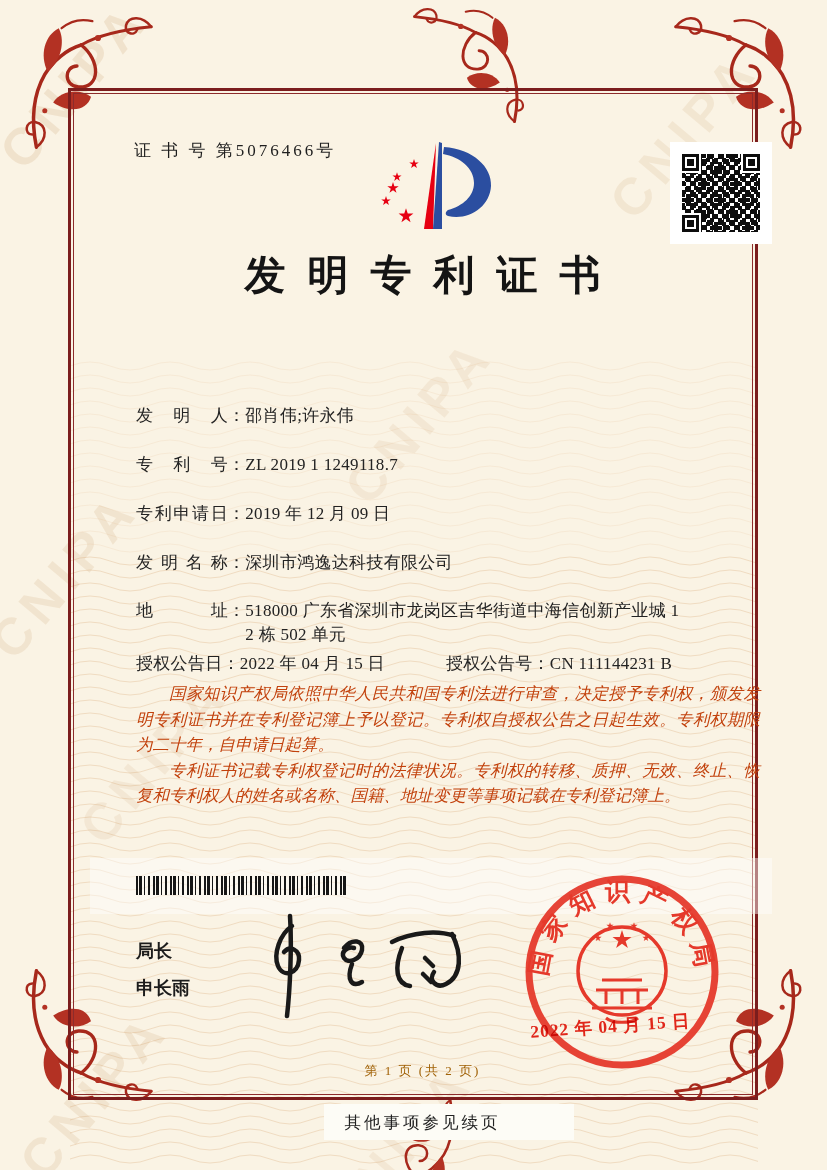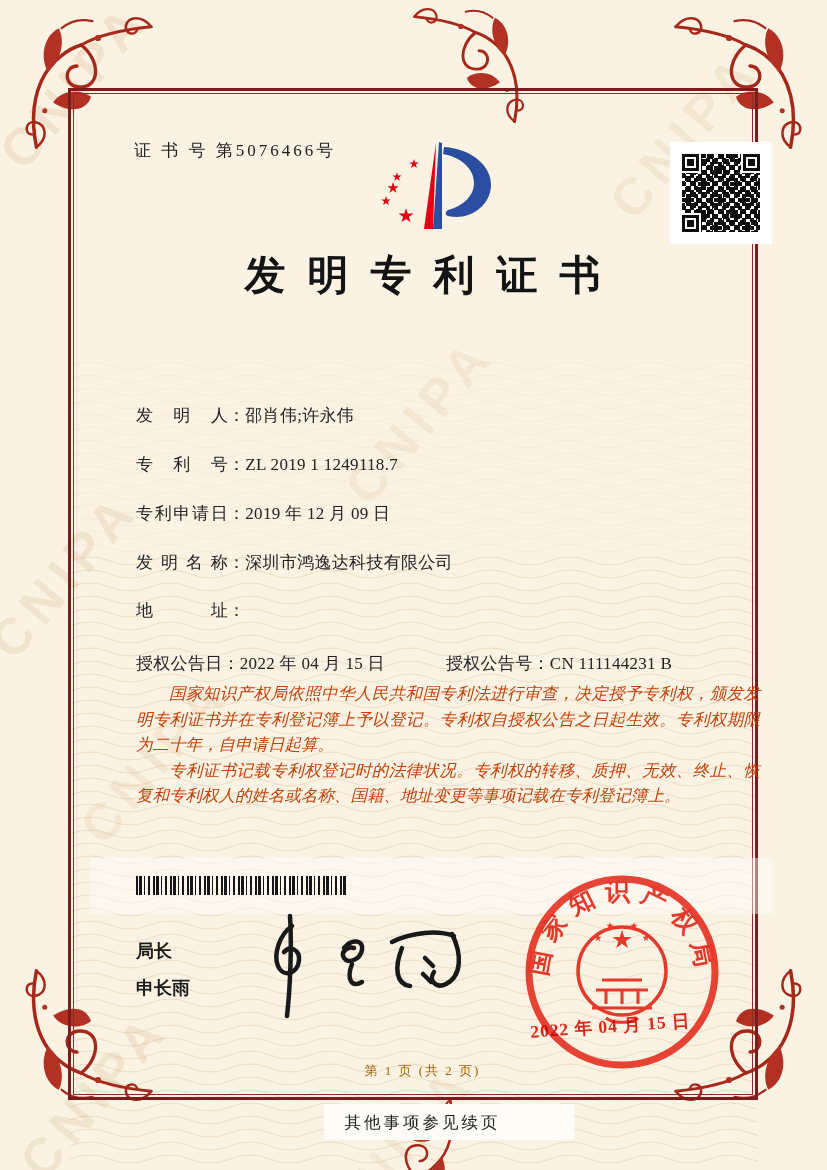--- a/index.html
+++ b/index.html
@@ -217,20 +217,24 @@
     </div>
     <div class="frow" style="top:502px">
       <span class="flabel">专利申请日</span><span>：</span><span class="fval">2019 年 12 月 09 日</span>
     </div>
     <div class="frow" style="top:551px">
       <span class="flabel">发明名称</span><span>：</span><span class="fval">深圳市鸿逸达科技有限公司</span>
     </div>
     <div class="frow arow" style="top:599px">
       <span class="flabel">地址</span>
         <span>：</span>
+      <span class="acol">
+        <span style="display:block">518000 广东省深圳市龙岗区吉华街道中海信创新产业城 1</span>
+        <span style="display:block">2 栋 502 单元</span>
+      </span>
     </div>
     <div class="frow" style="top:652px">
       <span>授权公告日</span><span>：</span><span>2022 年 04 月 15 日</span>
       <span class="grant2">
         <span>授权公告号</span><span>：</span><span>CN 111144231 B</span>
       </span>
     </div>
 
     <div class="paras">
       <p>国家知识产权局依照中华人民共和国专利法进行审查，决定授予专利权，颁发发明专利证书并在专利登记簿上予以登记。专利权自授权公告之日起生效。专利权期限为二十年，自申请日起算。</p>

